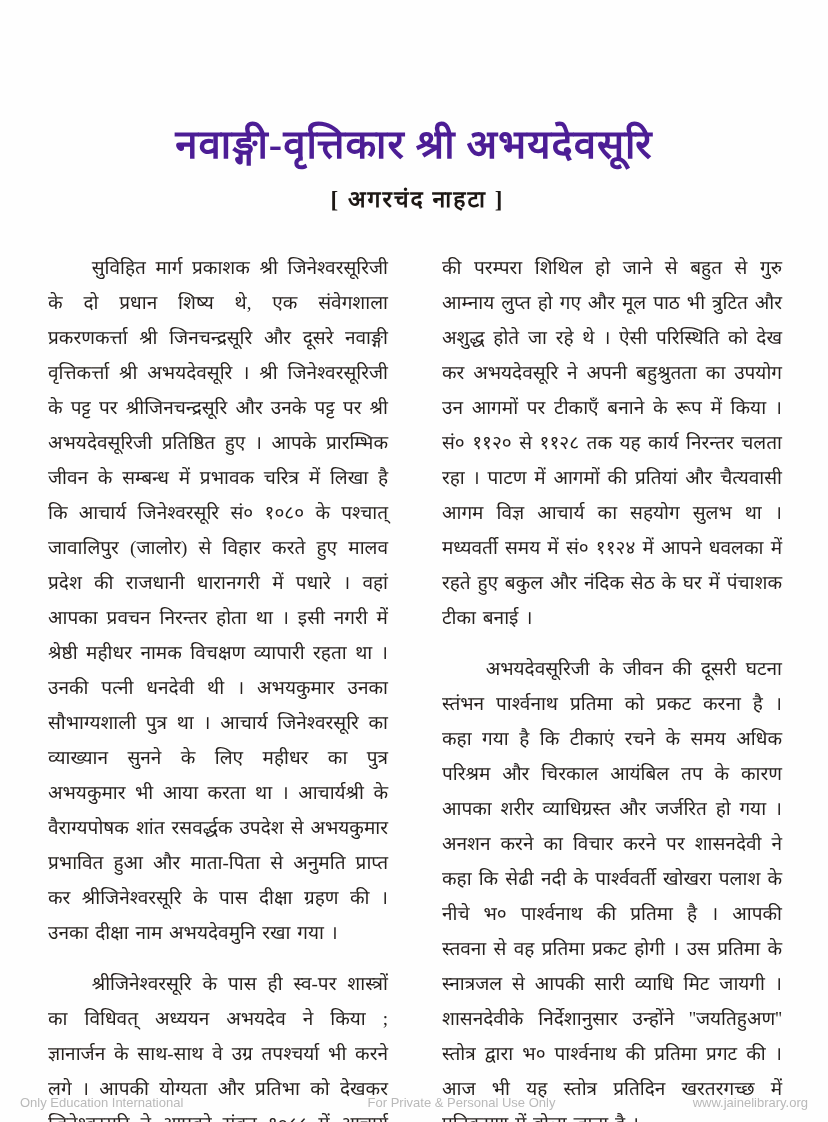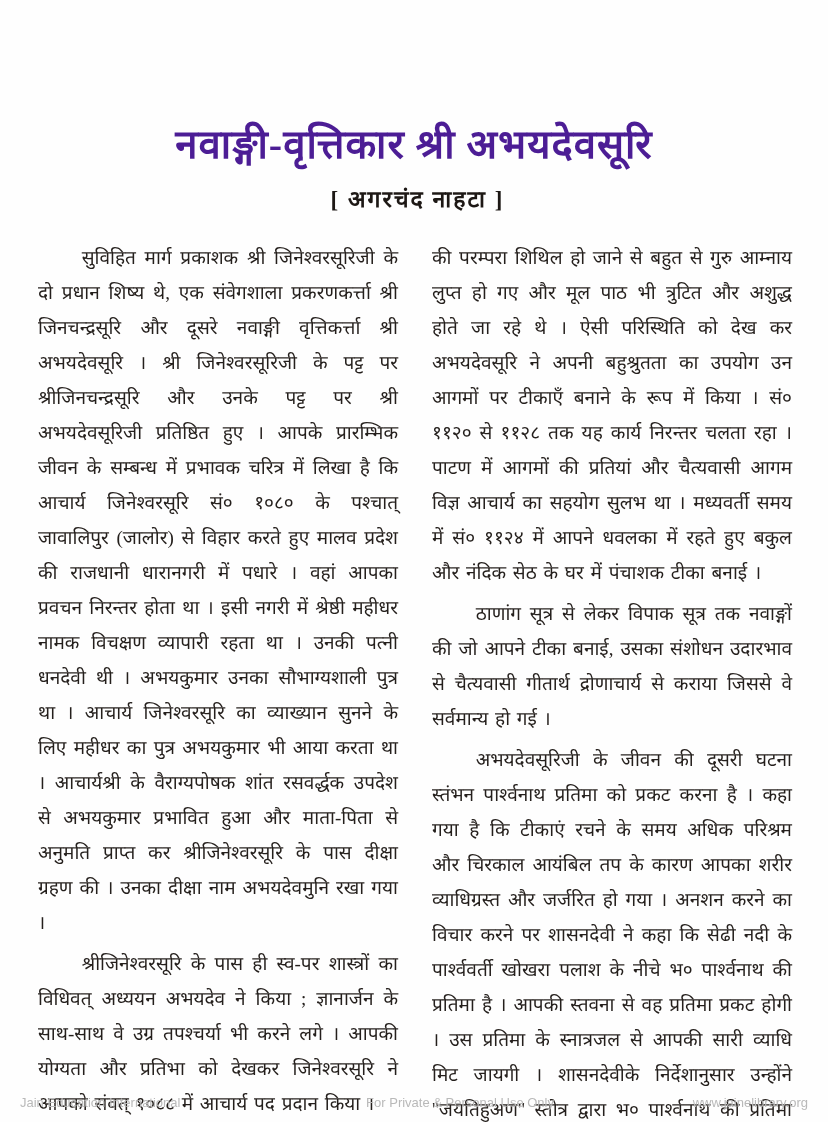--- a/index.html
+++ b/index.html
@@ -44,21 +44,21 @@
   }
   .col {
     width: 50%;
     text-align: justify;
     font-size: 19px;
     line-height: 35px;
     color: #241f1c;
     word-spacing: 2px;
   }
   .col p {
-    margin: 6px;
+    margin: 16px;
   }
   .col p.indent {
     text-indent: 2.3em;
   }
   .footer {
     position: absolute;
     left: 0;
     right: 0;
     bottom: 12px;
     display: flex;
@@ -83,25 +83,24 @@
   </div>
 
   <div class="columns">
     <div class="col">
       <p class="indent">सुविहित मार्ग प्रकाशक श्री जिनेश्वरसूरिजी के दो प्रधान शिष्य थे, एक संवेगशाला प्रकरणकर्त्ता श्री जिनचन्द्रसूरि और दूसरे नवाङ्गी वृत्तिकर्त्ता श्री अभयदेवसूरि । श्री जिनेश्वरसूरिजी के पट्ट पर श्रीजिनचन्द्रसूरि और उनके पट्ट पर श्री अभयदेवसूरिजी प्रतिष्ठित हुए । आपके प्रारम्भिक जीवन के सम्बन्ध में प्रभावक चरित्र में लिखा है कि आचार्य जिनेश्वरसूरि सं० १०८० के पश्चात् जावालिपुर (जालोर) से विहार करते हुए मालव प्रदेश की राजधानी धारानगरी में पधारे । वहां आपका प्रवचन निरन्तर होता था ।  इसी नगरी में श्रेष्ठी महीधर नामक विचक्षण व्यापारी रहता था । उनकी पत्नी धनदेवी थी । अभयकुमार उनका सौभाग्यशाली पुत्र था ।  आचार्य जिनेश्वरसूरि का व्याख्यान सुनने के लिए महीधर का पुत्र अभयकुमार भी आया करता था । आचार्यश्री के वैराग्यपोषक शांत रसवर्द्धक उपदेश से अभयकुमार प्रभावित हुआ और माता-पिता से अनुमति प्राप्त कर श्रीजिनेश्वरसूरि के पास दीक्षा ग्रहण की । उनका दीक्षा नाम अभयदेवमुनि रखा गया ।</p>
       <p class="indent">श्रीजिनेश्वरसूरि के पास ही स्व-पर शास्त्रों का विधिवत् अध्ययन अभयदेव ने किया ; ज्ञानार्जन के साथ-साथ वे उग्र तपश्चर्या भी करने लगे ।  आपकी योग्यता और प्रतिभा को देखकर जिनेश्वरसूरि ने आपको संवत् १०८८ में आचार्य पद प्रदान किया ।</p>
       <p class="indent">उस समय के प्रमुख-प्रमुख आचार्य सैद्धान्तिक आगमों का अध्ययन छोड़कर आयुर्वेद, धनुर्वेद, ज्योतिष, सामुद्रिक, नाट्य शास्त्रादि विषयों में पारगत होते जा रहे थे । मंत्र, यंत्र और तंत्र विद्या के चमत्कारों से राजाओं व जनता पर भी उनका अच्छा प्रभाव जमता जाता था । आगमों के अभ्यास</p>
     </div>
     <div class="col">
       <p>की परम्परा शिथिल हो जाने से बहुत से गुरु आम्नाय लुप्त हो गए और मूल पाठ भी त्रुटित और अशुद्ध होते जा रहे थे ।  ऐसी परिस्थिति को देख कर अभयदेवसूरि ने अपनी बहुश्रुतता का उपयोग उन आगमों पर टीकाएँ बनाने के रूप में किया । सं० ११२० से ११२८ तक यह कार्य निरन्तर चलता रहा ।  पाटण में आगमों की प्रतियां और चैत्यवासी आगम विज्ञ आचार्य का सहयोग सुलभ था । मध्यवर्ती समय में सं० ११२४ में आपने धवलका में रहते हुए बकुल और नंदिक सेठ के घर में पंचाशक टीका बनाई ।</p>
-      <p class="indent">ठाणांग सूत्र से लेकर विपाक सूत्र तक नवाङ्गों की जो आपने टीका बनाई, उसका संशोधन उदारभाव से चैत्यवासी गीतार्थ द्रोणाचार्य से कराया  जिससे वे सर्वमान्य हो गई ।</p>
       <p class="indent">अभयदेवसूरिजी के जीवन की दूसरी घटना स्तंभन पार्श्वनाथ प्रतिमा को प्रकट करना है । कहा गया है कि टीकाएं रचने के समय अधिक परिश्रम और चिरकाल आयंबिल तप के कारण आपका शरीर व्याधिग्रस्त और जर्जरित हो गया । अनशन करने का विचार करने पर शासनदेवी ने कहा कि सेढी नदी के पार्श्ववर्ती खोखरा पलाश के नीचे भ० पार्श्वनाथ की प्रतिमा है । आपकी स्तवना से वह प्रतिमा प्रकट होगी । उस प्रतिमा के स्नात्रजल से आपकी सारी व्याधि मिट जायगी । शासनदेवीके निर्देशानुसार उन्होंने ''जयतिहुअण'' स्तोत्र द्वारा भ० पार्श्वनाथ की प्रतिमा प्रगट की ।  आज भी यह स्तोत्र प्रतिदिन खरतरगच्छ में प्रतिक्रमण में बोला जाता है ।</p>
 
     </div>
   </div>
 
   <div class="footer">
-    <span class="f-left">Jain Education International</span>
+    <span class="f-left">Only Education International</span>
     <span class="f-center">For Private &amp; Personal Use Only</span>
     <span class="f-right">www.jainelibrary.org</span>
   </div>
 
 </div>
 
 </body></html>

